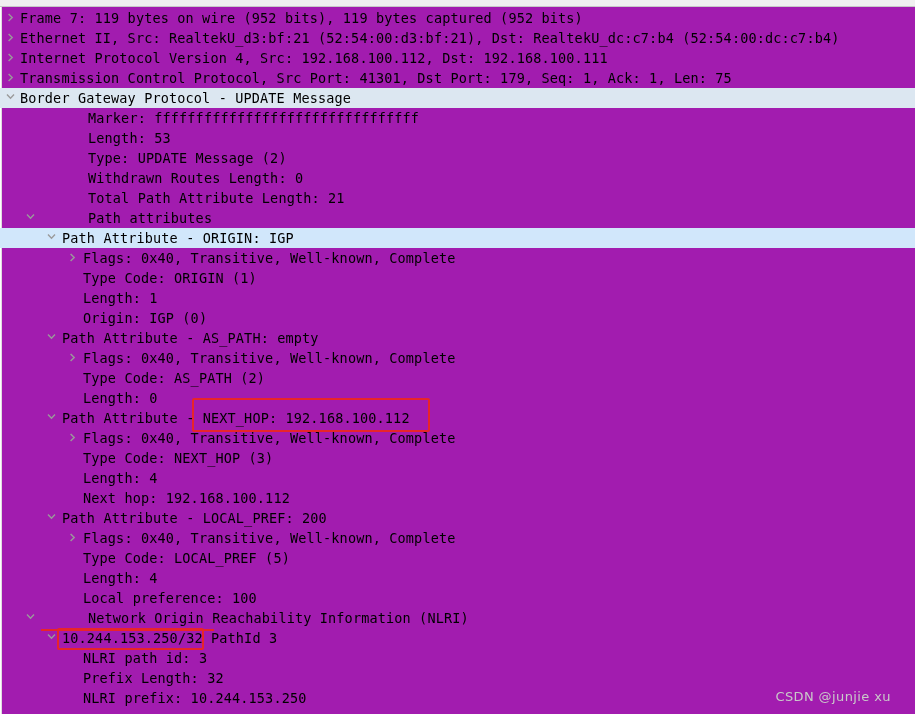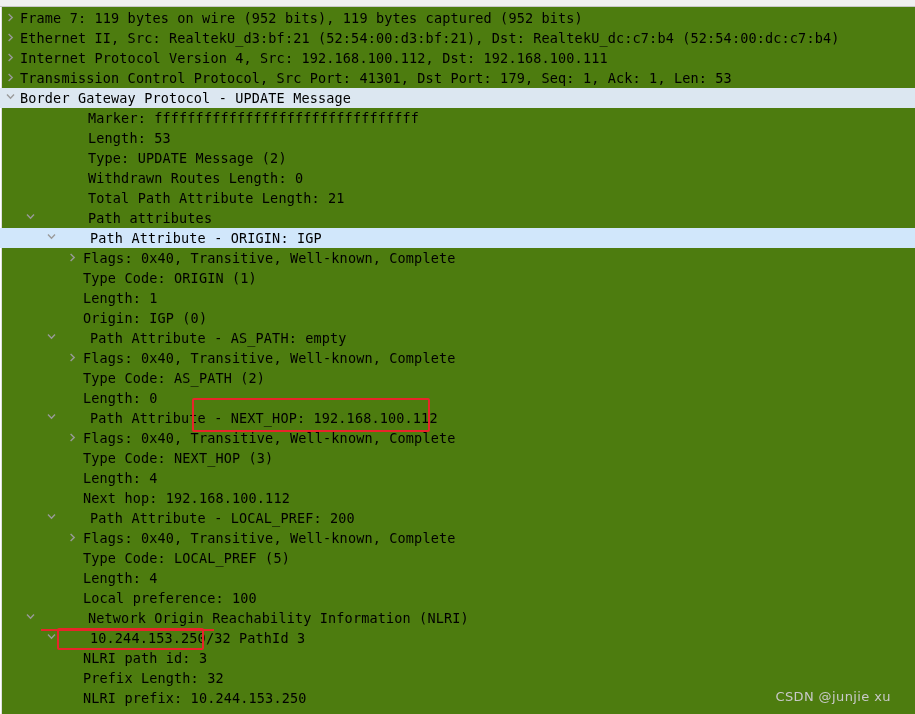--- a/index.html
+++ b/index.html
@@ -11,21 +11,21 @@
     width: 915px;
     height: 714px;
     overflow: hidden;
     font-family: "DejaVu Sans Mono", "Liberation Mono", monospace;
   }
 
   #app {
     position: relative;
     width: 915px;
     height: 714px;
-    background: #4d7c0f;
+    background: #a21caf;
     box-sizing: border-box;
   }
 
   
   .pane-top-strip {
     position: absolute;
     left: 0; top: 0;
     width: 915px;
     height: 7px;
     background: #f0f0f0;
@@ -85,21 +85,21 @@
     line-height: 20px;
     letter-spacing: 0.15px;
   }
 
   
   .lv0 > .twisty { left: 3px; }
   .lv0 > .label  { left: 20px; }
   .lv1 > .twisty { left: 23px; }
   .lv1 > .label  { left: 41px; padding-left: 47px; }
   .lv2 > .twisty { left: 44px; }
-  .lv2 > .label  { left: 62px; margin-left: 28px; }
+  .lv2 > .label  { left: 62px; }
   .lv3 > .twisty { left: 65px; }
   .lv3 > .label  { left: 83px; }
 
   
   .redbox {
     position: absolute;
     border: 2px solid #e8252a;
     border-radius: 2px;
     pointer-events: none;
     box-sizing: border-box;
@@ -156,21 +156,21 @@
           </svg>
         </span>
         <span class="label">Internet Protocol Version 4, Src: 192.168.100.112, Dst: 192.168.100.111</span>
       </div>
       <div class="row lv0">
         <span class="twisty">
           <svg width="7" height="9" viewBox="0 0 7 9">
             <path d="M1.6 1 L5.2 4.5 L1.6 8"></path>
           </svg>
         </span>
-        <span class="label">Transmission Control Protocol, Src Port: 41301, Dst Port: 179, Seq: 1, Ack: 1, Len: 53</span>
+        <span class="label">Transmission Control Protocol, Src Port: 41301, Dst Port: 179, Seq: 1, Ack: 1, Len: 75</span>
       </div>
       <div class="row lv0 sel-a">
         <span class="twisty">
           <svg width="9" height="7" viewBox="0 0 9 7">
             <path d="M1 1.6 L4.5 5.2 L8 1.6"></path>
           </svg>
         </span>
         <span class="label">Border Gateway Protocol - UPDATE Message</span>
       </div>
       <div class="row lv1">

